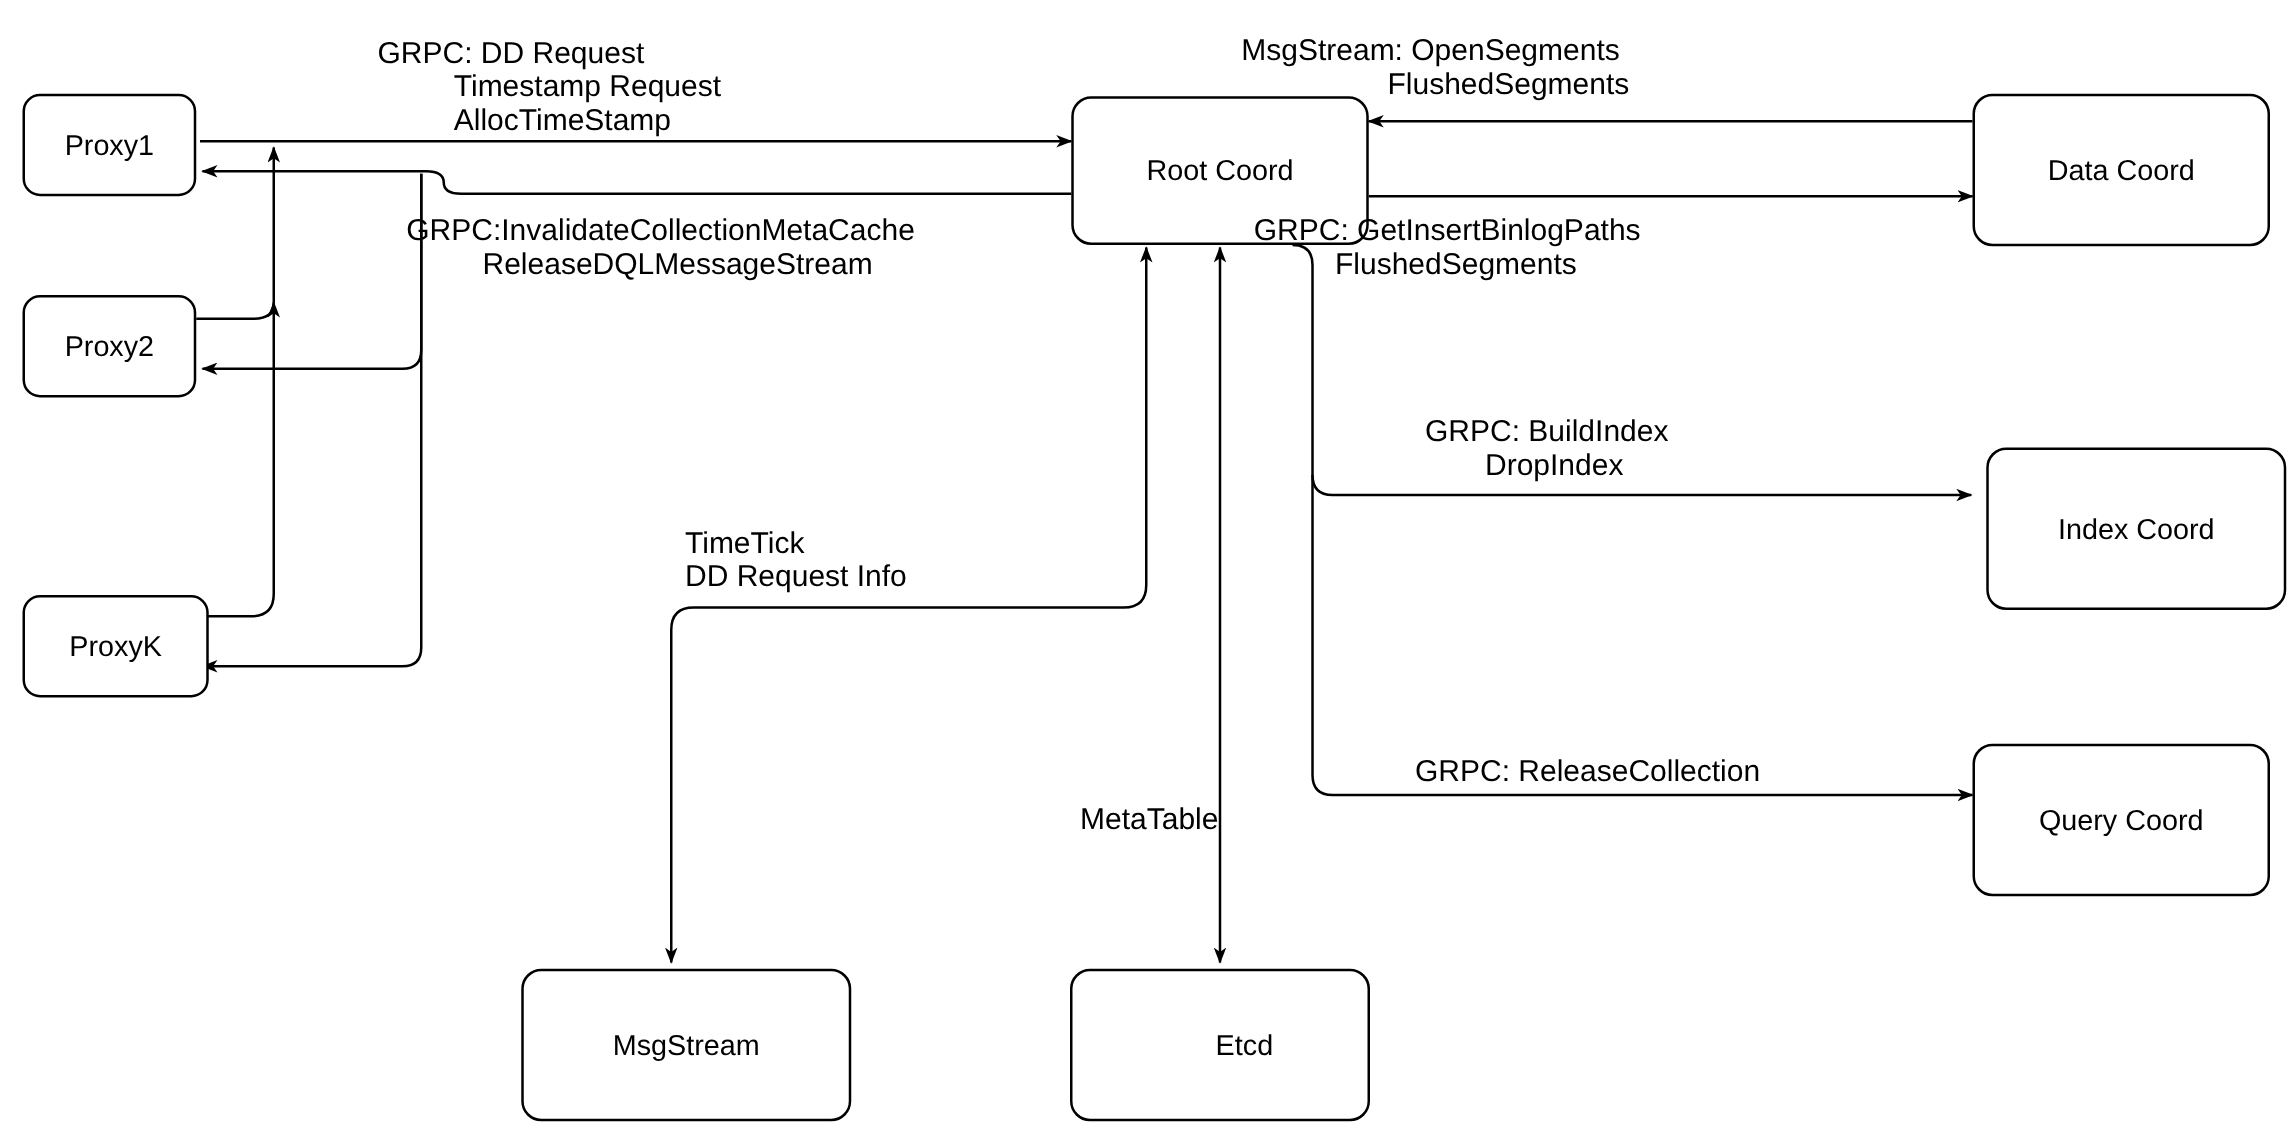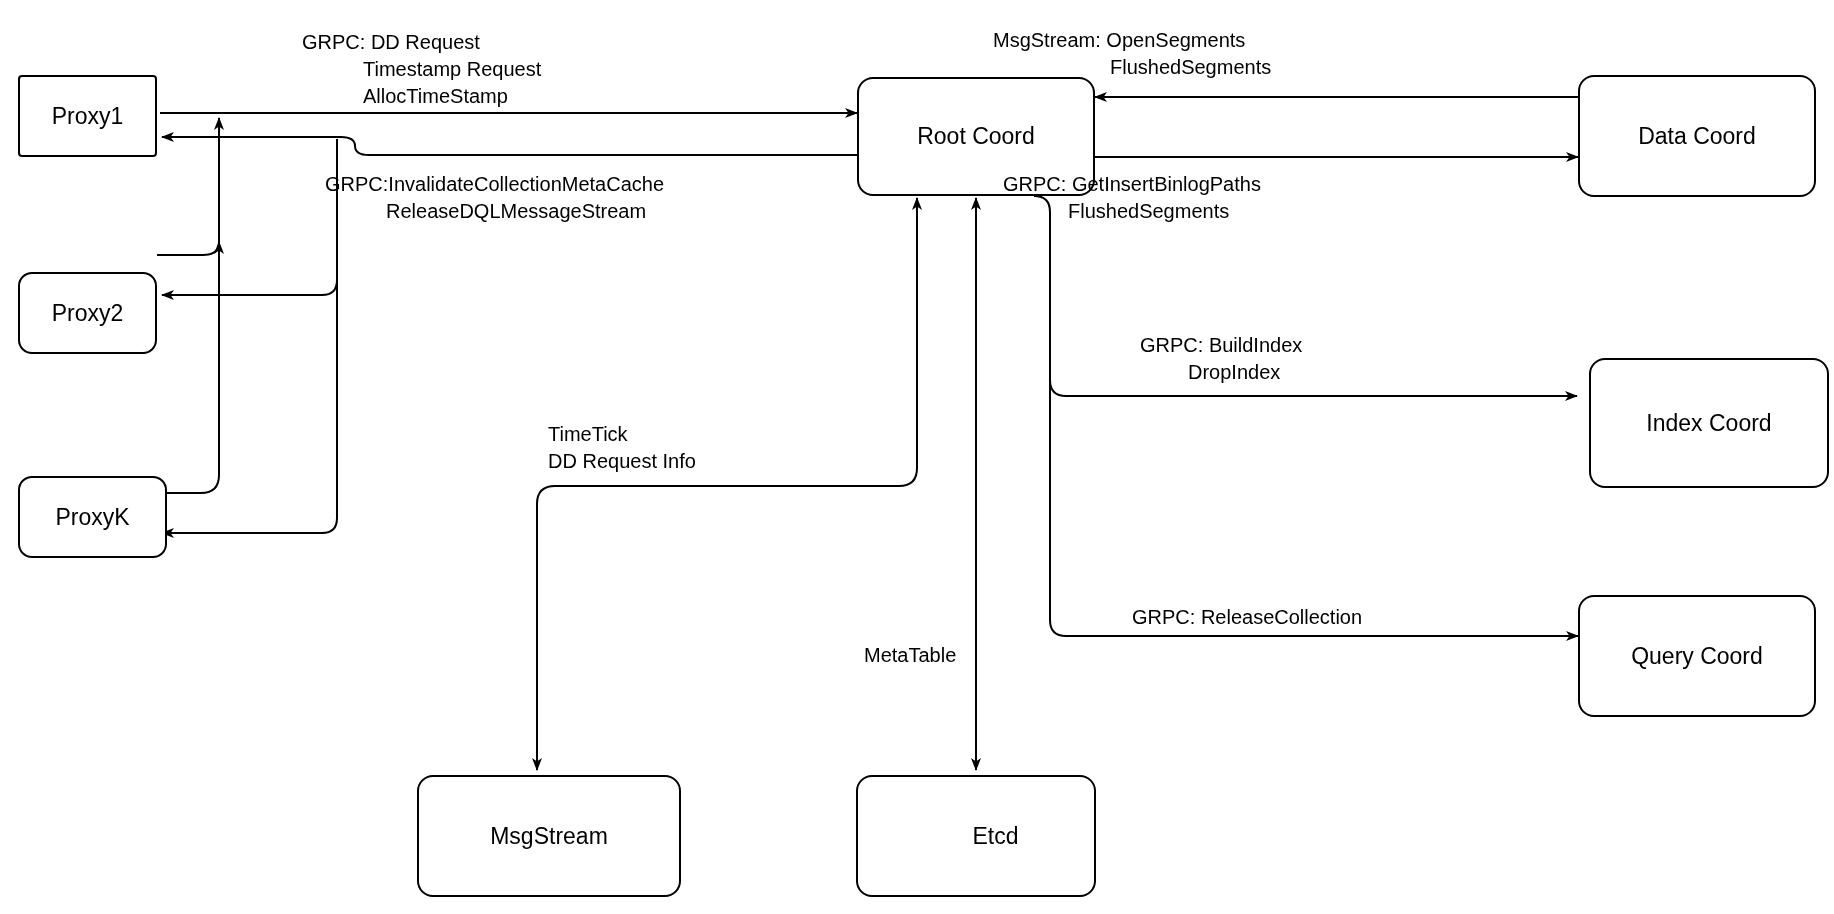--- a/index.html
+++ b/index.html
@@ -17,21 +17,21 @@
     border:2px solid #000;
     border-radius:16px;
     background:#ffffff;
     display:flex;align-items:center;justify-content:center;
     font-size:23px;
     box-sizing:border-box;
     white-space:nowrap;
   }
   .edge-label{
     position:absolute;
-    font-size:20px;
+    font-size:24px;
     line-height:27px;
     white-space:nowrap;
   }
   .edge-label .ln:not(:first-child){margin-left:var(--indent,0px);}
 </style>
 </head>
 <body>
 
 <div id="canvas">
 
@@ -62,23 +62,23 @@
       <path d="M 1034 196 Q 1050 196 1050 212 V 620 Q 1050 636 1066 636 H 1578" marker-end="url(#arrow)"></path>
 
       <path d="M 1050 380 Q 1050 396 1066 396 H 1577" marker-end="url(#arrow)"></path>
 
       <path d="M 917 198 V 468 Q 917 486 899 486 H 555 Q 537 486 537 504 V 770" marker-start="url(#arrow)" marker-end="url(#arrow)"></path>
 
       <path d="M 976 198 V 770" marker-start="url(#arrow)" marker-end="url(#arrow)"></path>
     </g>
   </svg>
 
-  <div class="node" style="left:18px;top:75px;width:139px;height:82px;border-radius:4px;">Proxy1</div>
+  <div class="node" style="left:18px;top:75px;width:139px;height:82px;border-radius:14px;">Proxy1</div>
 
-  <div class="node" style="left:18px;top:236px;width:139px;height:82px;border-radius:14px;margin-top:36px;">Proxy2</div>
+  <div class="node" style="left:18px;top:236px;width:139px;height:82px;border-radius:14px;">Proxy2</div>
 
   <div class="node" style="left:18px;top:476px;width:149px;height:82px;border-radius:14px;">ProxyK</div>
 
   <div class="node" style="left:857px;top:77px;width:238px;height:119px;">Root Coord</div>
 
   <div class="node" style="left:1578px;top:75px;width:238px;height:122px;">Data Coord</div>
 
   <div class="node" style="left:1589px;top:337px;width:240px;height:130px;margin-top:21px;">Index Coord</div>
 
   <div class="node" style="left:1578px;top:595px;width:238px;height:122px;">Query Coord</div>

